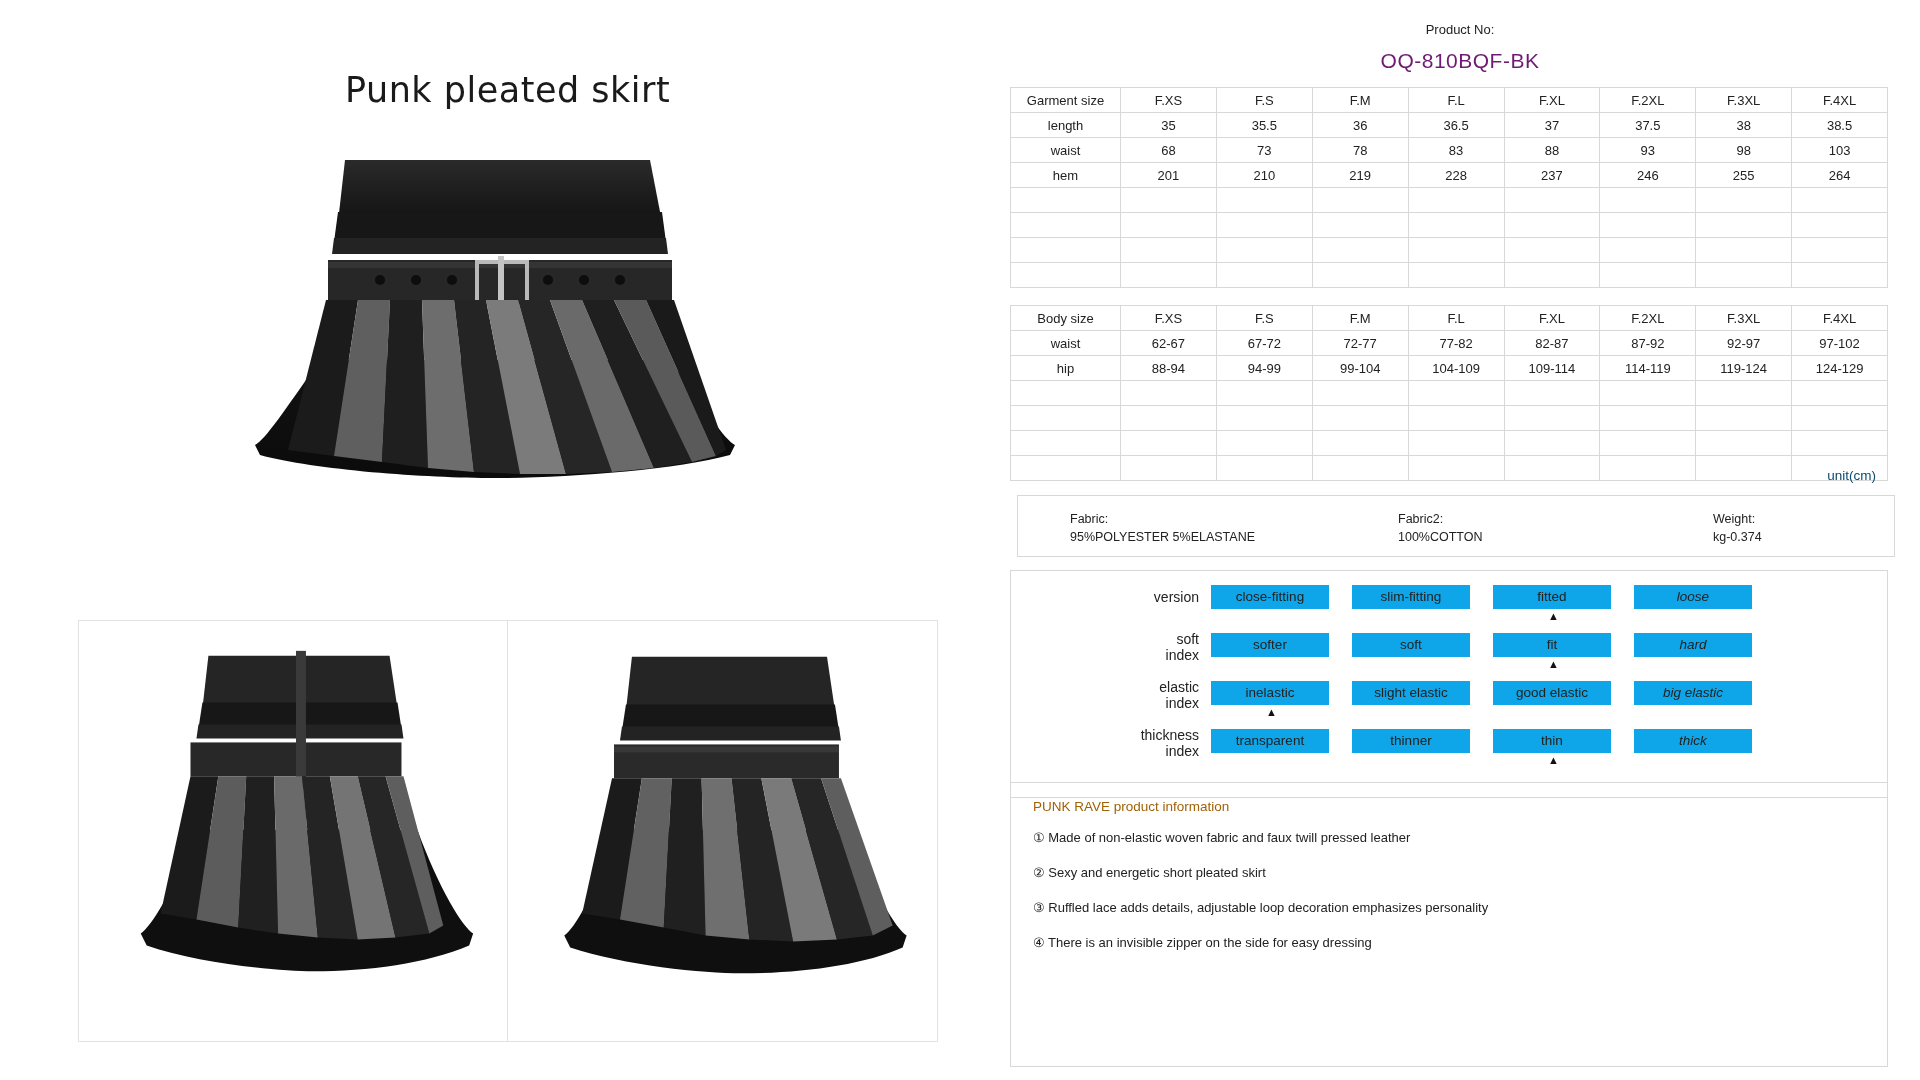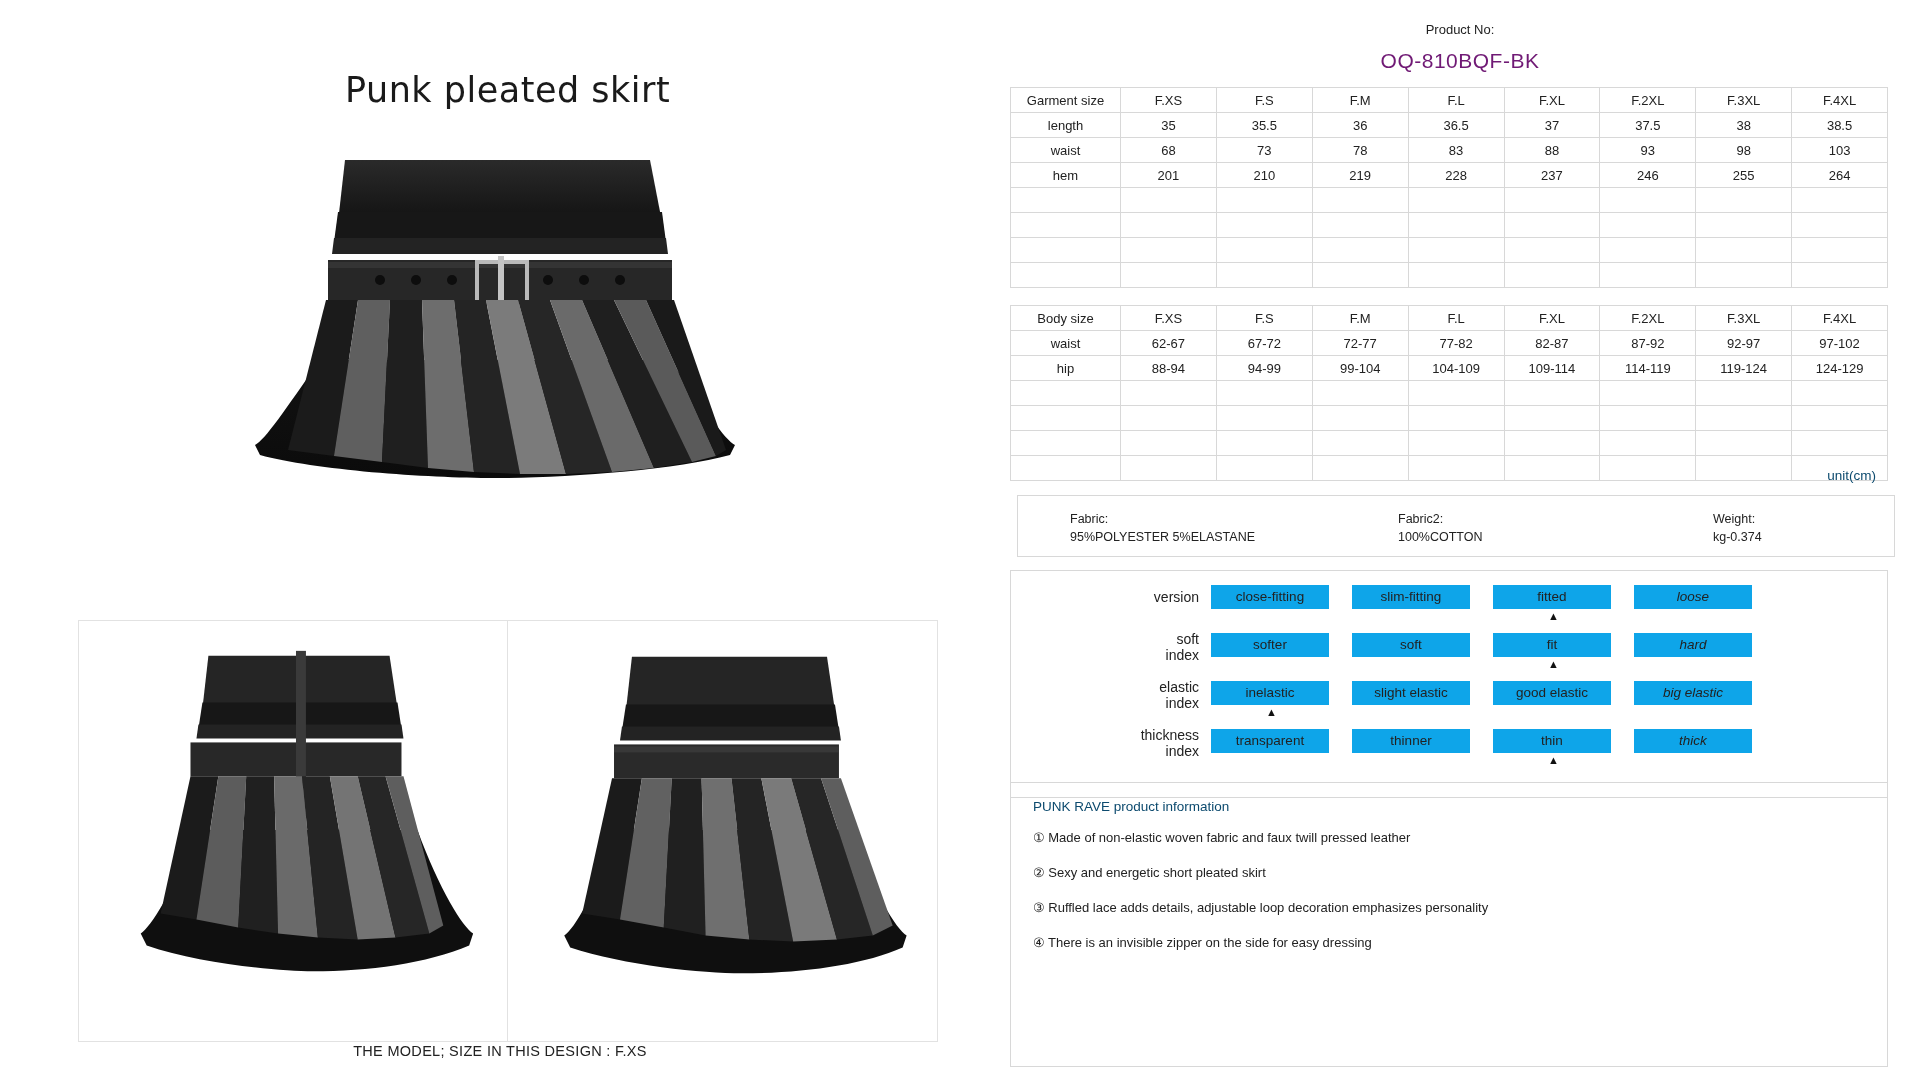--- a/index.html
+++ b/index.html
@@ -163,21 +163,21 @@
   }
 
   
   .info-box {
     position: absolute;
     left: 0; top: 782px;
     width: 878px; height: 285px;
     border: 1px solid #d8d8d8;
     padding: 16px 22px;
   }
-  .info-title { font-size: 13.5px; color: #0c4a6e; margin-bottom: 16px; }
+  .info-title { font-size: 13.5px; color: #a16207; margin-bottom: 16px; }
   .info-line { font-size: 13px; color: #222; margin-bottom: 20px; }
 </style>
 </head>
 <body>
 
 <div class="page">
 
   <div class="left-col">
 
     <div class="title">Punk pleated skirt</div>
@@ -276,21 +276,20 @@
             <path d="M194 158 L224 158 L242 320 L198 316 Z" fill="#6f6f6f"></path>
             <path d="M224 158 L254 158 L286 322 L242 320 Z" fill="#242424"></path>
             <path d="M254 158 L284 158 L330 320 L286 322 Z" fill="#7a7a7a"></path>
             <path d="M284 158 L314 158 L366 316 L330 320 Z" fill="#262626"></path>
             <path d="M314 158 L334 158 L386 306 L366 316 Z" fill="#5e5e5e"></path>
           </g>
         </svg>
       </div>
     </div>
 
-    <div class="model-note">THE MODEL; SIZE IN THIS DESIGN : F.XS</div>
   </div>
 
   <div class="right-col">
 
     <div class="prod-no">
       <div class="lbl">Product No:</div>
       <div class="val">OQ-810BQF-BK</div>
     </div>
 
     <table class="sz" id="garment-table">

